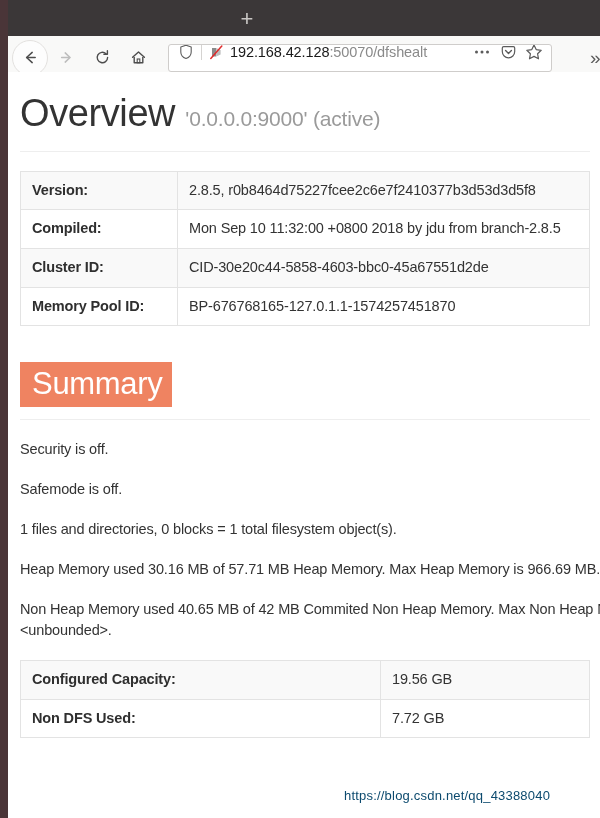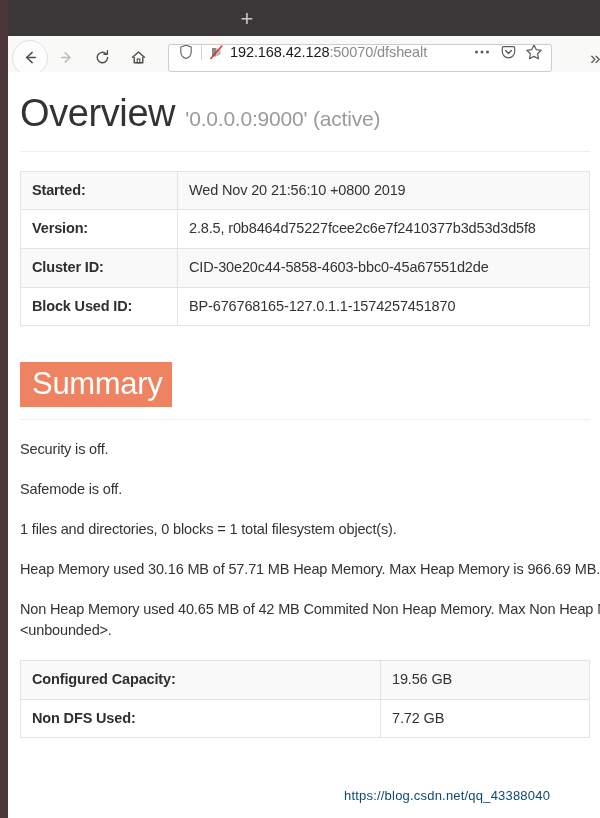--- a/index.html
+++ b/index.html
@@ -321,33 +321,33 @@
 
       <h1 id="overview-head">
         <span>Overview</span>
         <span class="sub">'0.0.0.0:9000' (active)</span>
       </h1>
       <hr class="rule">
 
       <table class="info" id="tbl-overview">
         <tbody>
           <tr>
-            <td class="k">Started:</td>
-            <td class="v">Wed Nov 20 21:56:10 +0800 2019</td>
-          </tr>
-          <tr>
             <td class="k">Version:</td>
             <td class="v">2.8.5, r0b8464d75227fcee2c6e7f2410377b3d53d3d5f8</td>
           </tr>
           <tr>
+            <td class="k">Compiled:</td>
+            <td class="v">Mon Sep 10 11:32:00 +0800 2018 by jdu from branch-2.8.5</td>
+          </tr>
+          <tr>
             <td class="k">Cluster ID:</td>
             <td class="v">CID-30e20c44-5858-4603-bbc0-45a67551d2de</td>
           </tr>
           <tr>
-            <td class="k">Block Used ID:</td>
+            <td class="k">Memory Pool ID:</td>
             <td class="v">BP-676768165-127.0.1.1-1574257451870</td>
           </tr>
         </tbody>
       </table>
 
       <h2 id="summary-head"><span id="summary-highlight">Summary</span></h2>
       <hr id="summary-rule">
 
       <p class="para">Security is off.</p>
       <p class="para">Safemode is off.</p>

